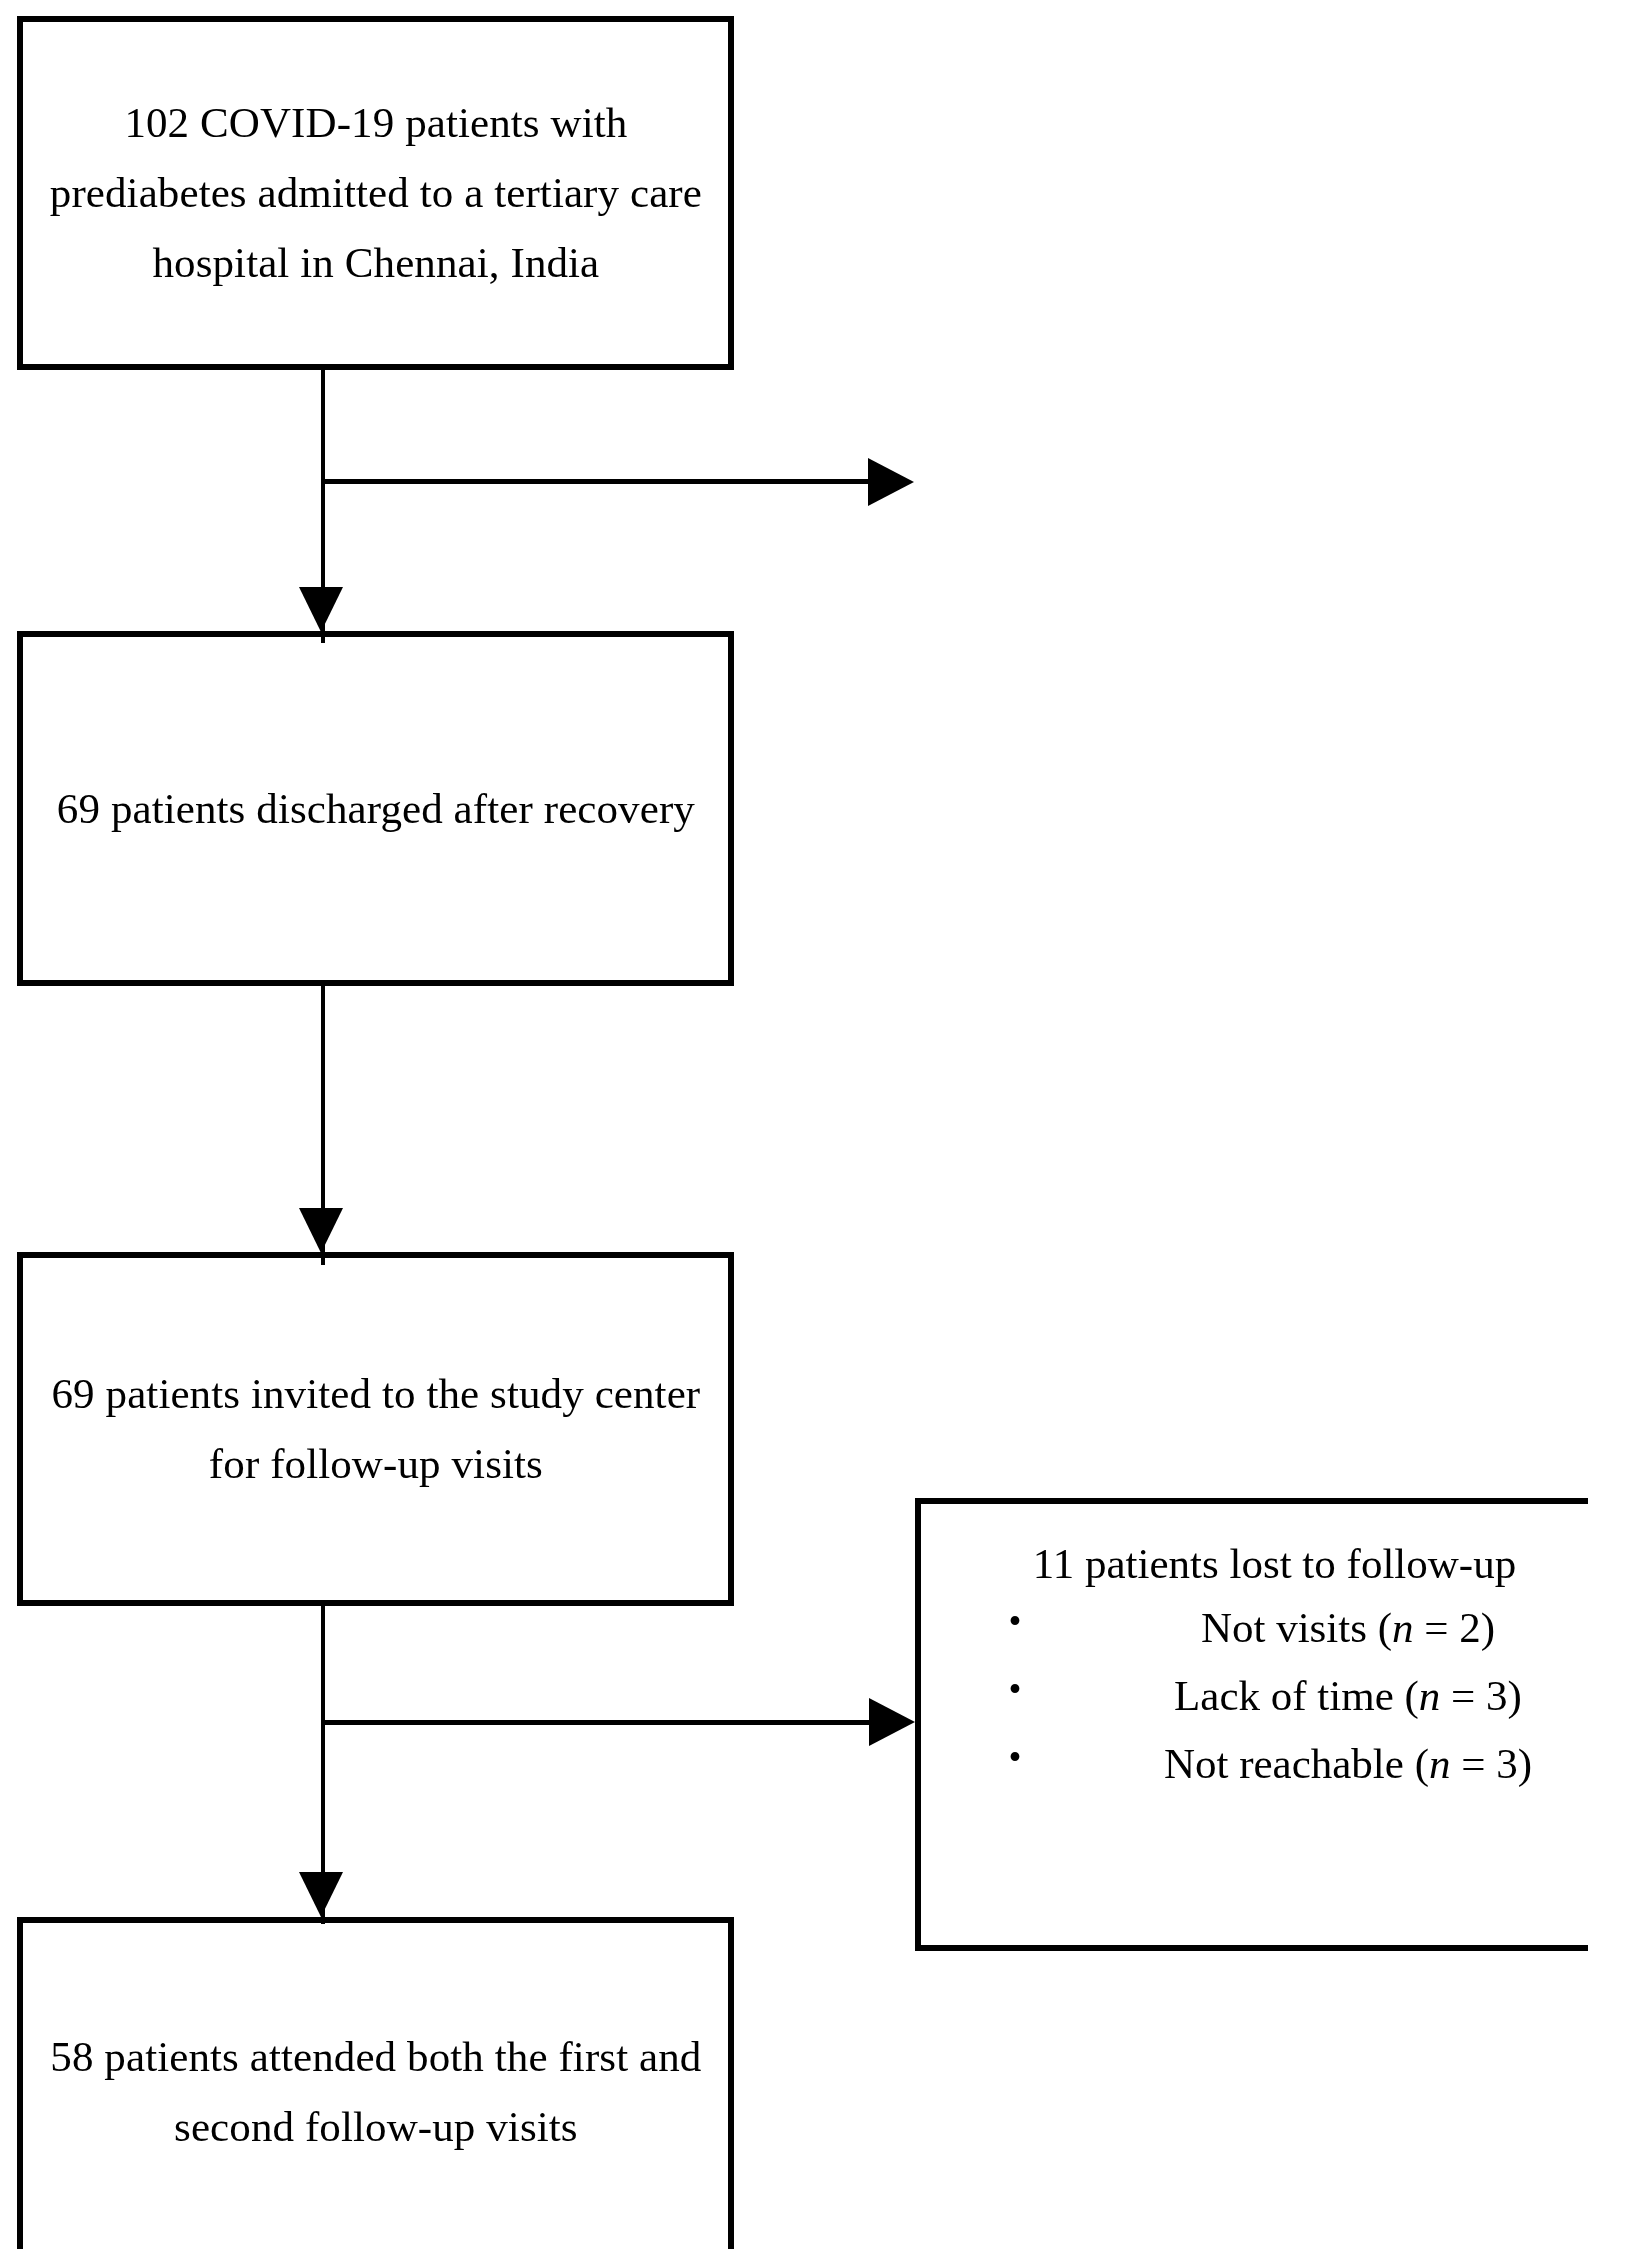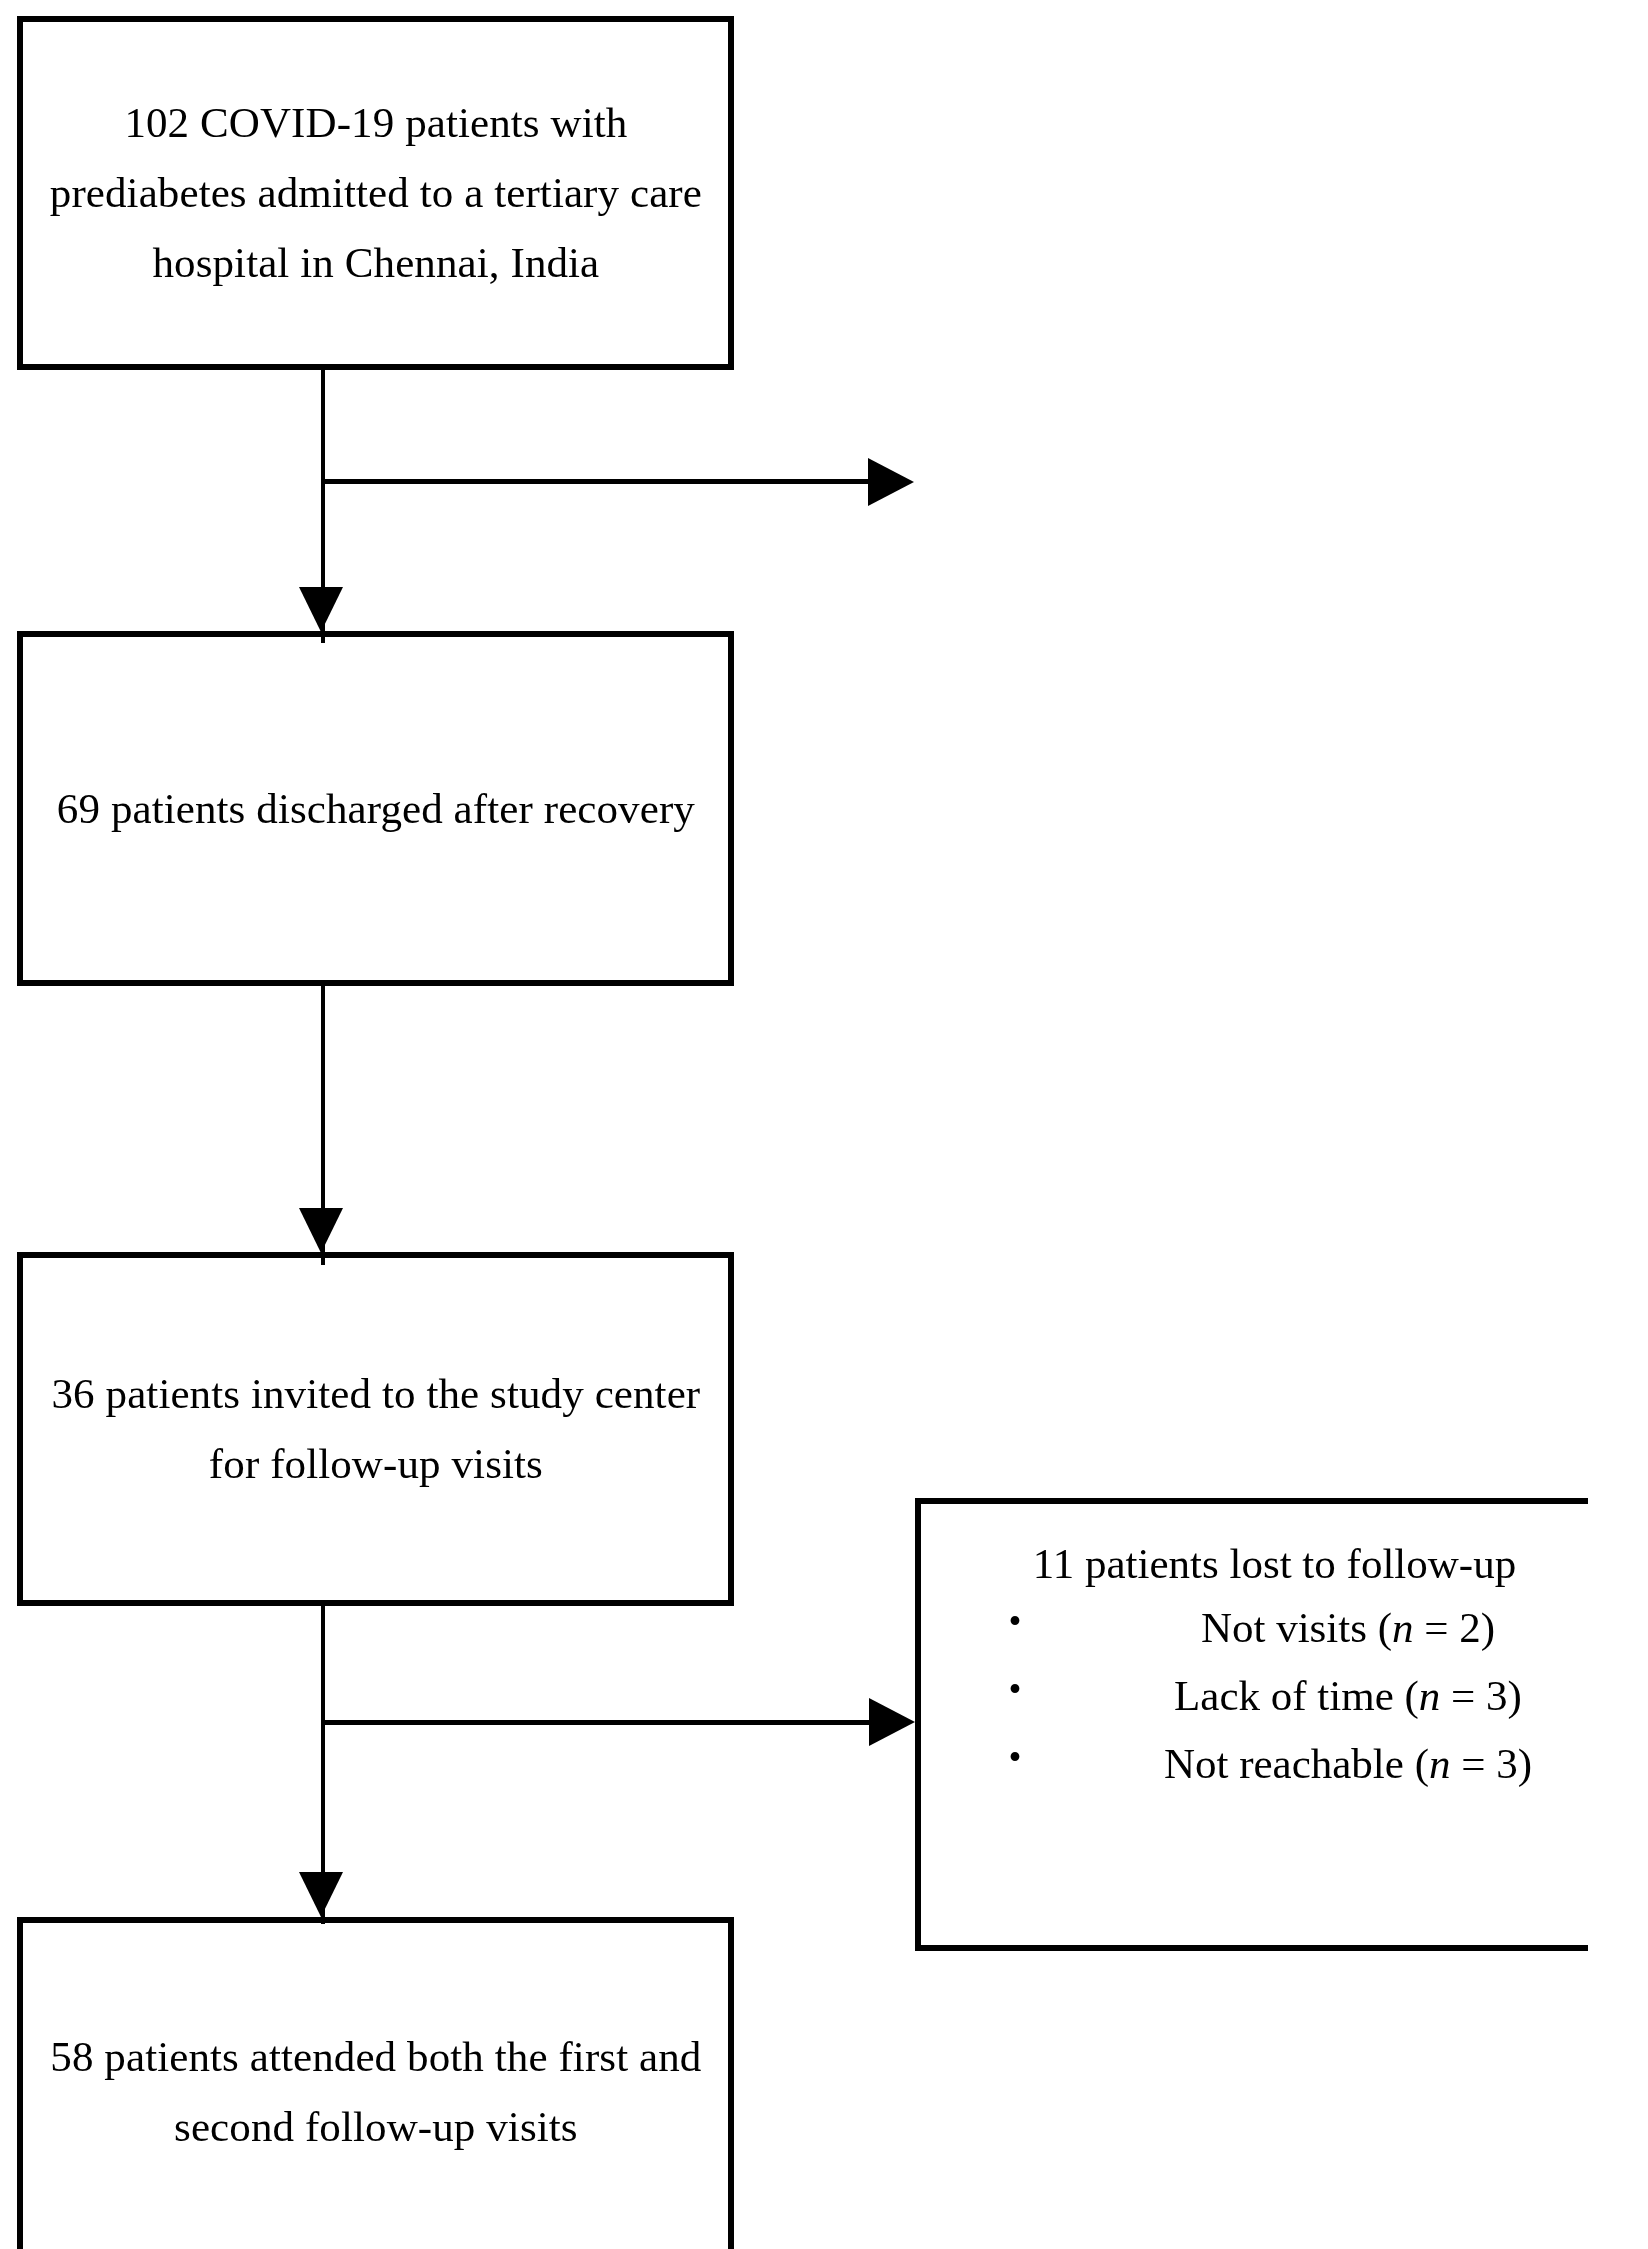--- a/index.html
+++ b/index.html
@@ -133,21 +133,21 @@
   <div class="node" id="node-enrolled">
     <span class="node-text">102 COVID-19 patients with prediabetes admitted to a tertiary care hospital in Chennai, India</span>
   </div>
 
 
   <div class="node" id="node-discharged">
     <span class="node-text">69 patients discharged after recovery</span>
   </div>
 
   <div class="node" id="node-invited">
-    <span class="node-text">36 patients invited to the study center for follow-up visits</span>
+    <span class="node-text">69 patients invited to the study center for follow-up visits</span>
   </div>
 
   <div class="node" id="node-lost">
     <div class="lost-inner">
       <div class="lost-heading">11 patients lost to follow-up</div>
       <ul class="lost-list" id="lost-reasons">
           <li><span>Not visits </span><span>(</span><span class="ital">n</span><span> = 2)</span></li>
           <li><span>Lack of time </span><span>(</span><span class="ital">n</span><span> = 3)</span></li>
           <li><span>Not reachable </span><span>(</span><span class="ital">n</span><span> = 3)</span></li>
         </ul>

